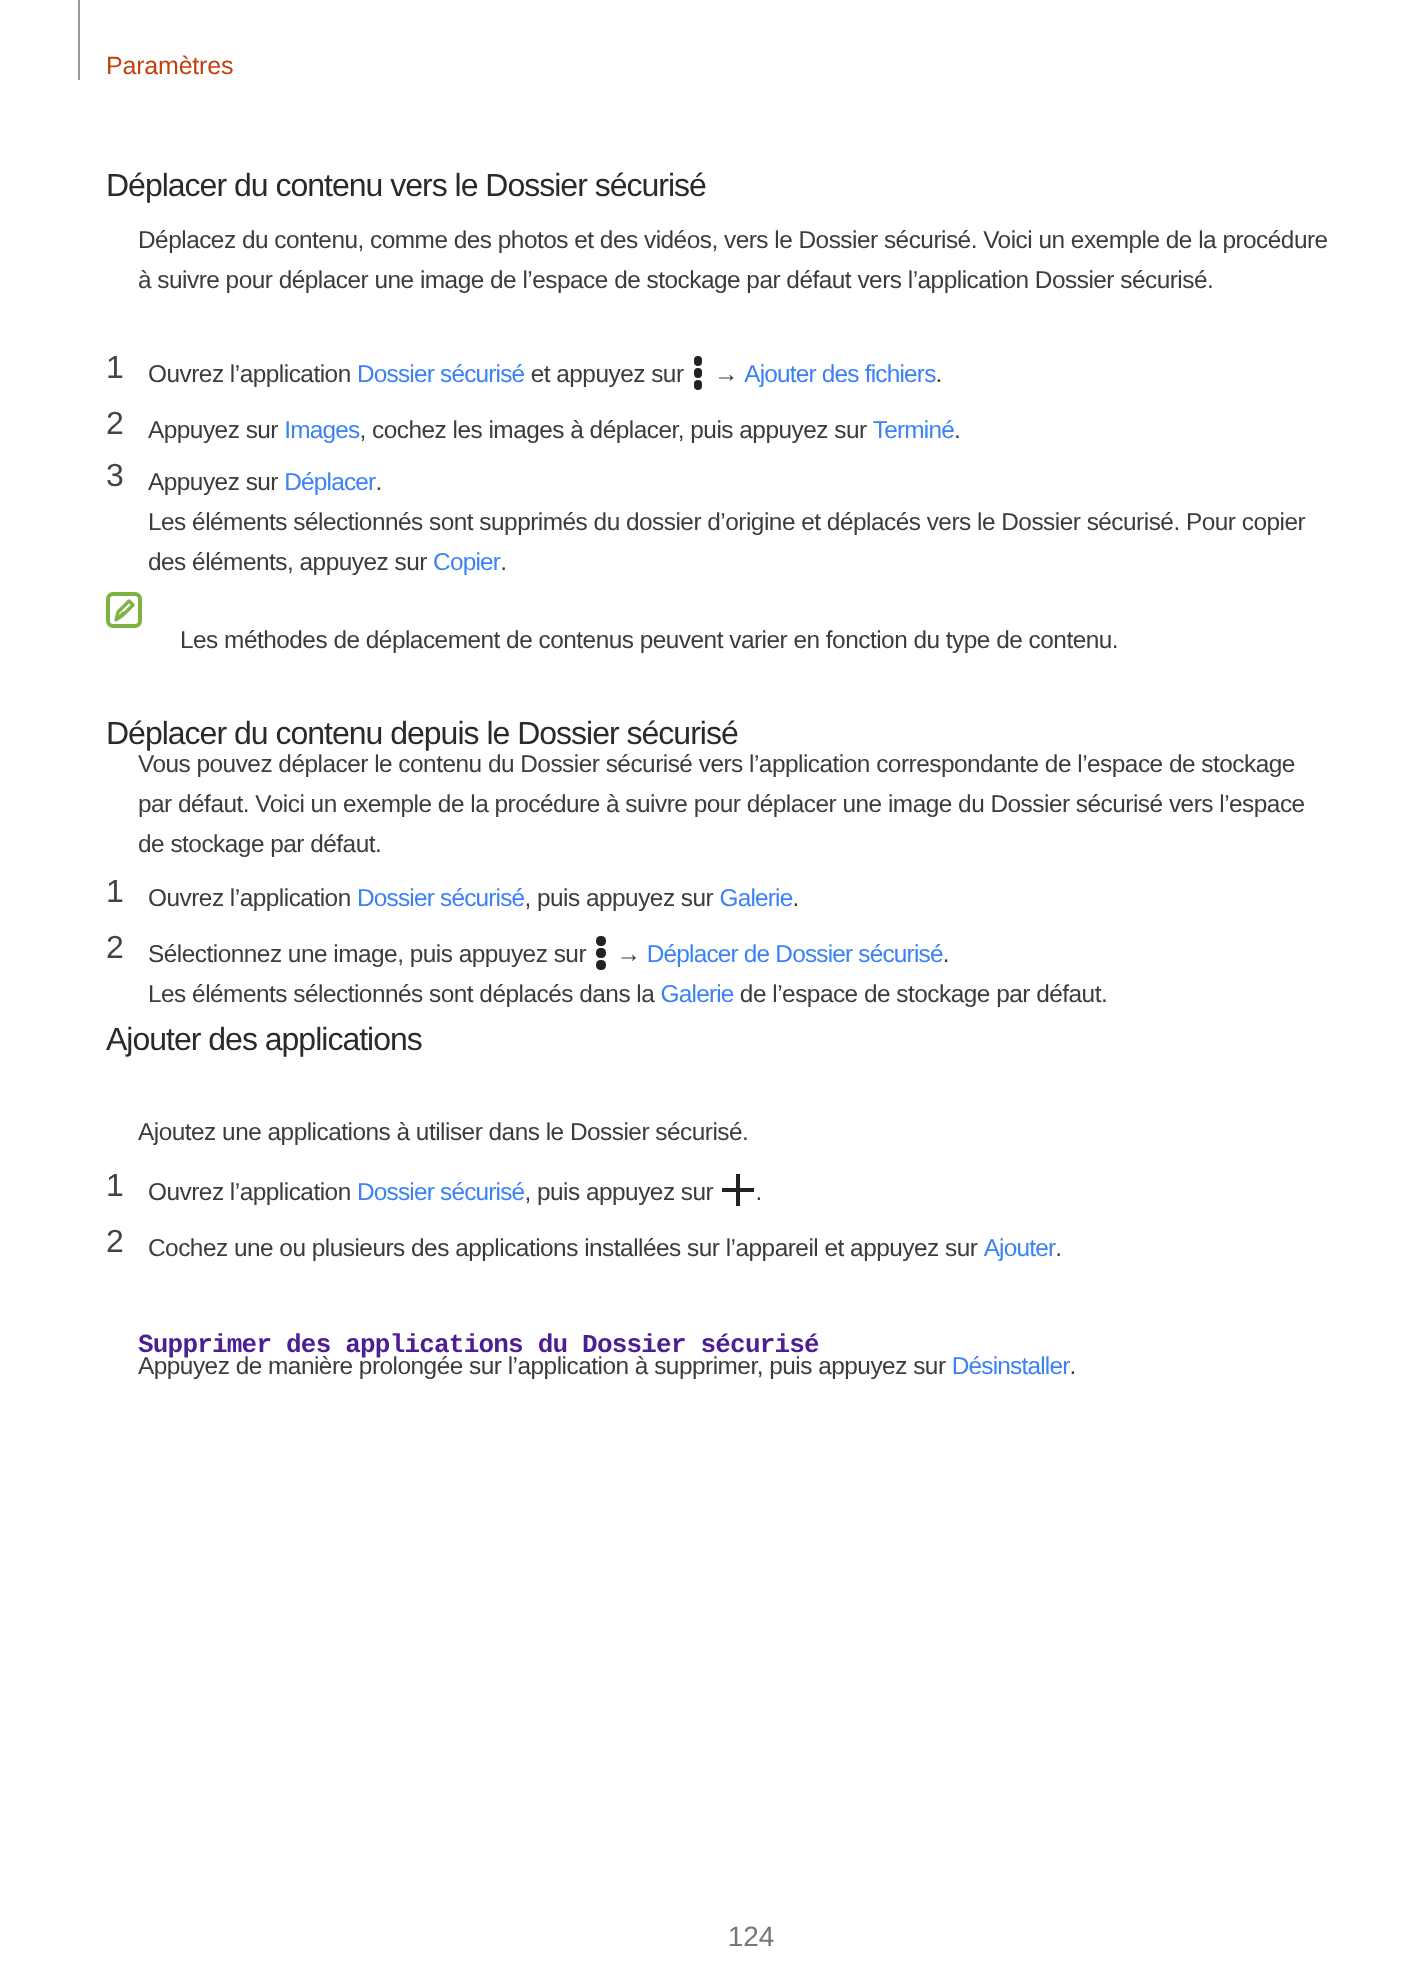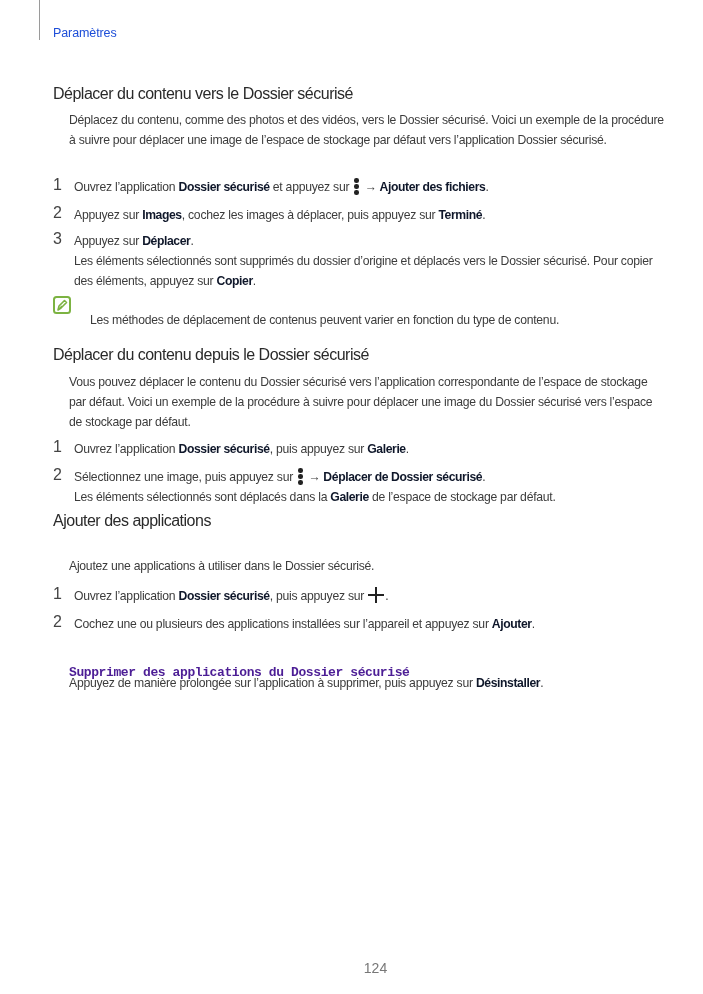--- a/index.html
+++ b/index.html
@@ -5,21 +5,21 @@
   html, body { margin: 0; padding: 0; background: #ffffff; }
   body {
     width: 703px; height: 994px; position: relative; overflow: hidden;
     font-family: "Liberation Sans", sans-serif;
     color: #3a3a3a;
   }
   .header-rule {
     position: absolute; left: 39px; top: 0; width: 1px; height: 40px; background: #9a9a9a;
   }
   .header-title {
-    position: absolute; left: 53px; top: 26px; font-size: 12.5px; color: #1d4ed8;
+    position: absolute; left: 53px; top: 26px; font-size: 12.5px; color: #c2410c;
     letter-spacing: -0.1px;
   }
   .content { position: absolute; left: 53px; top: 0; width: 600px; }
   h2 {
     position: absolute; left: 0; margin: 0; font-size: 16px; font-weight: normal; color: #2a2a2a;
     letter-spacing: -0.5px; white-space: nowrap;
   }
   h3 {
     position: absolute; left: 0; margin: 16px; font-size: 13px; font-weight: bold; color: #4c1d95;
     letter-spacing: -0.4px; white-space: nowrap; font-family: Liberation Mono, monospace;
@@ -29,21 +29,21 @@
     color: #3c3c3c; letter-spacing: -0.25px;
   }
   .step {
     position: absolute; left: 0; width: 600px; font-size: 12.2px; line-height: 20px; color: #3c3c3c;
     letter-spacing: -0.25px;
   }
   .step .num {
     position: absolute; left: 0; top: -2px; font-size: 16px; color: #444; font-weight: normal;
   }
   .step .text { margin-left: 21px; display: block; }
-  b { color: #0f172a; font-weight: bold; letter-spacing: -0.4px; }
+  b { color: #3b82f6; font-weight: normal; letter-spacing: -0.4px; }
   .kebab {
     display: inline-block; width: 6px; height: 16px; vertical-align: -3px; margin: 0 2px 0 1px;
     position: relative;
   }
   .kebab i {
     position: absolute; left: 1px; width: 4.5px; height: 4.5px; border-radius: 50%; background: #222;
   }
   .kebab i:nth-child(1) { top: 0; }
   .kebab i:nth-child(2) { top: 6px; }
   .kebab i:nth-child(3) { top: 12px; }
@@ -97,21 +97,21 @@
     </span>
   </div>
 
   <svg class="note-icon" viewBox="0 0 18 18">
     <rect x="1" y="1" width="16" height="16" rx="2.5" fill="none" stroke="#7cb342" stroke-width="2"></rect>
     <path d="M5 14 L6 10 L11.5 4.5 L13.5 6.5 L8 12 Z" fill="none" stroke="#7cb342" stroke-width="1.6" stroke-linejoin="round"></path>
     <path d="M9 10 L6 13" stroke="#7cb342" stroke-width="1.4"></path>
   </svg>
   <span class="note-text">Les méthodes de déplacement de contenus peuvent varier en fonction du type de contenu.</span>
 
-  <h2 style="top:346px">Déplacer du contenu depuis le Dossier sécurisé</h2>
+  <h2 style="top:359px">Déplacer du contenu depuis le Dossier sécurisé</h2>
   <p class="para" style="top:372px">Vous pouvez déplacer le contenu du Dossier sécurisé vers l’application correspondante de l’espace de stockage par défaut. Voici un exemple de la procédure à suivre pour déplacer une image du Dossier sécurisé vers l’espace de stockage par défaut.</p>
 
   <div class="step" style="top:439px">
     <span class="num">1</span>
     <span class="text">
       <span>Ouvrez l’application </span><b>Dossier sécurisé</b><span>, puis appuyez sur </span><b>Galerie</b><span>.</span>
     </span>
   </div>
 
   <div class="step" style="top:467px">

